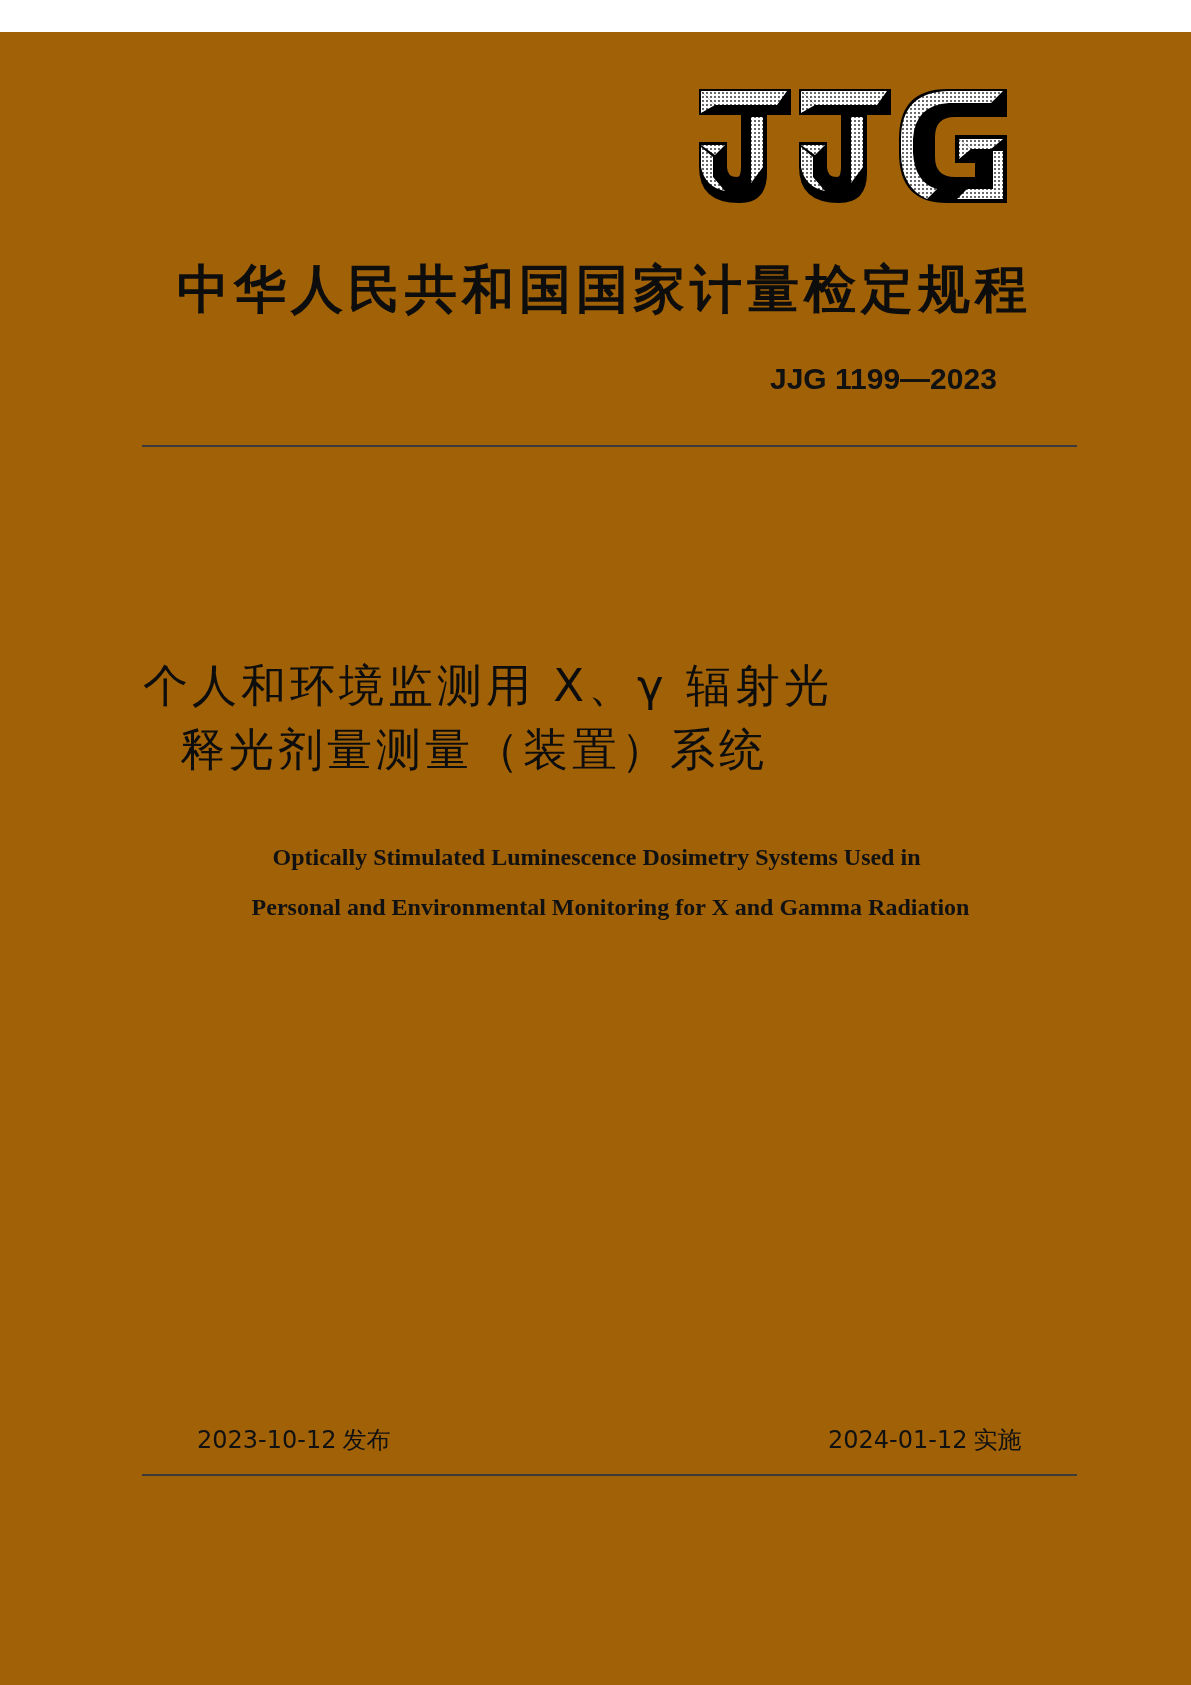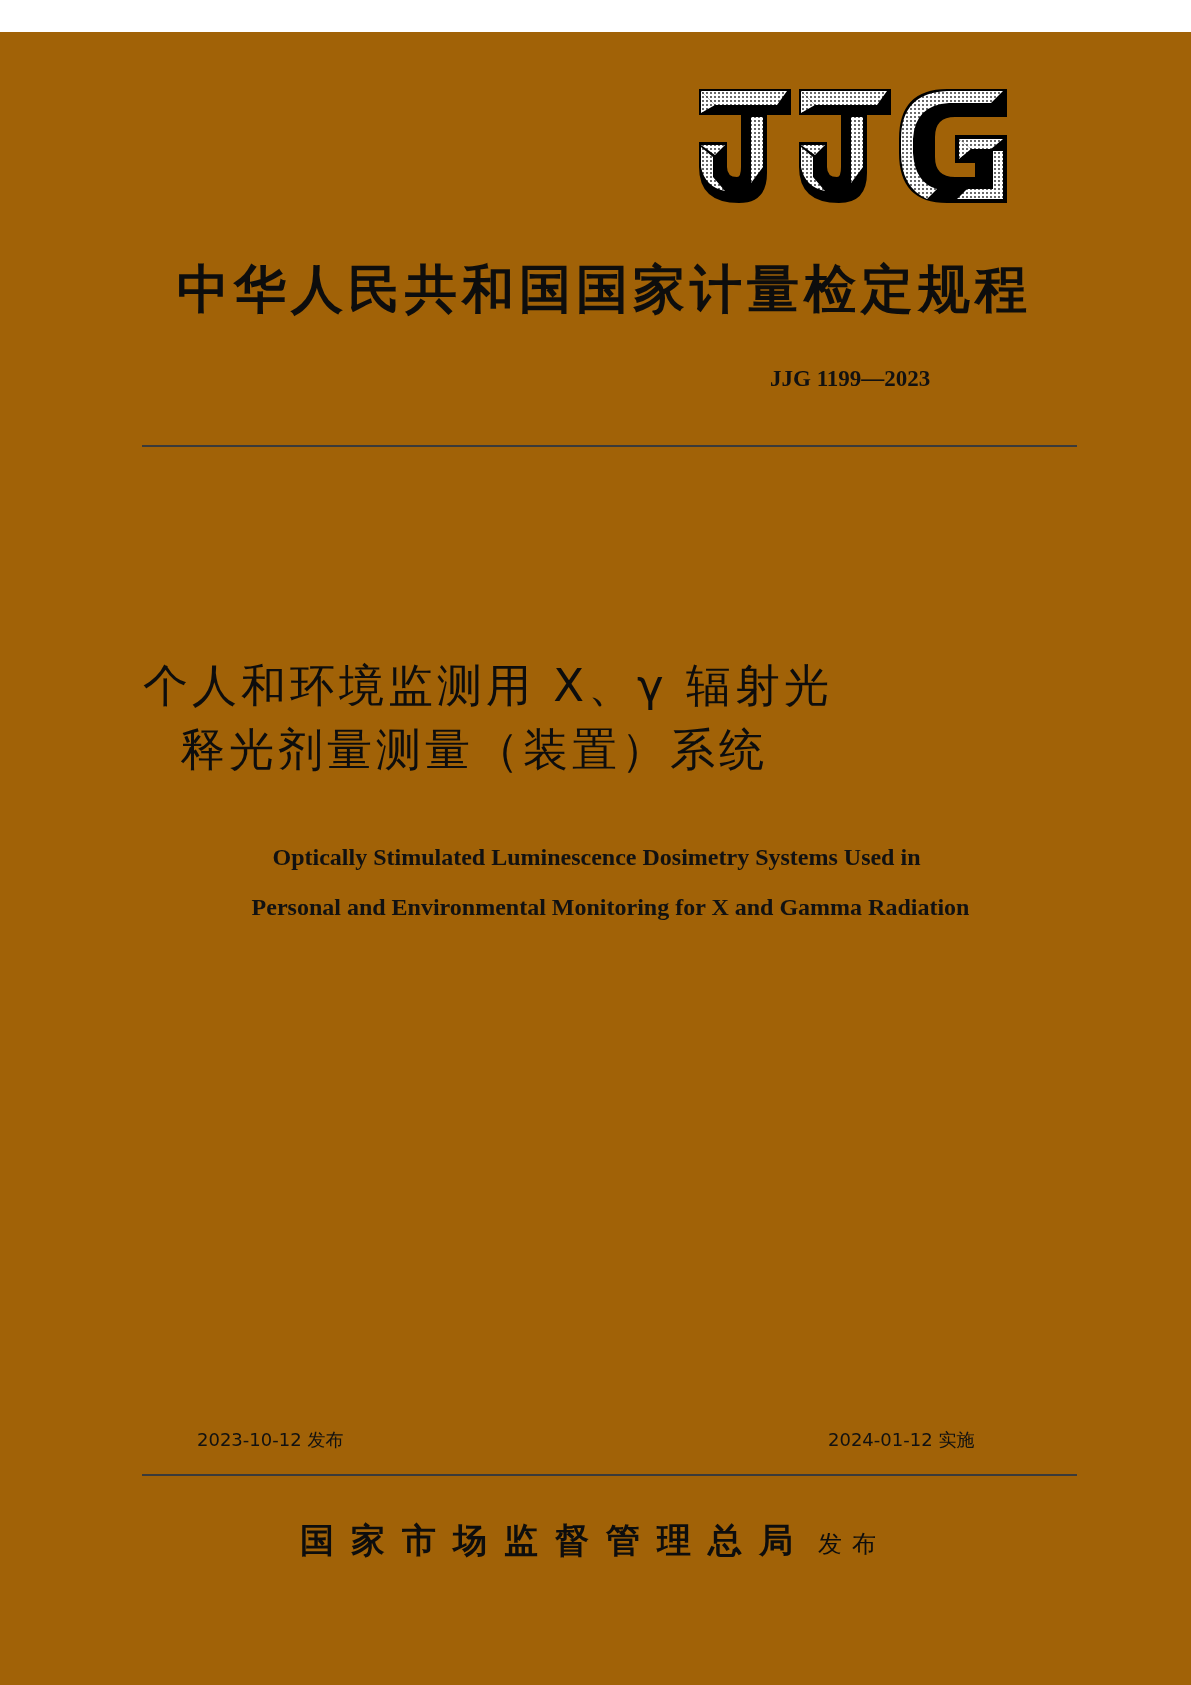--- a/index.html
+++ b/index.html
@@ -44,23 +44,23 @@
     letter-spacing: 5px;
     line-height: 70px;
     padding-left: 18px;
     box-sizing: border-box;
     color: #0d0d0d;
   }
   .doc-number {
     position: absolute;
     left: 770px;
     top: 333px;
-    font-family: Liberation Serif, serif;
-    font-weight: bold;
-    font-size: 23px;
+    font-family: Liberation Sans, sans-serif;
+    font-weight: bold;
+    font-size: 30px;
     line-height: 28px;
     color: #111111;
     white-space: nowrap;
   }
   .rule {
     position: absolute;
     left: 142px;
     width: 935px;
     height: 2px;
     background: #3a3a3a;
@@ -99,21 +99,21 @@
     color: #111111;
   }
   .en-title .line { display: block; }
   .en-title .line.l1 { padding-left: 2px; }
   .en-title .line.l2 { padding-left: 30px; }
 
   .date {
     position: absolute;
     top: 1393px;
     font-family: "DejaVu Sans", "Liberation Sans", sans-serif;
-    font-size: 18px;
+    font-size: 24px;
     line-height: 30px;
     color: #111111;
     white-space: nowrap;
   }
   .date.issue { left: 197px; }
   .date.effective { left: 828px; }
   .date .suffix { margin-left: 6px; }
 
   .publisher {
     position: absolute;
@@ -195,17 +195,14 @@
 
   <div class="date issue">
     <span>2023-10-12</span><span class="suffix">发布</span>
   </div>
   <div class="date effective">
     <span>2024-01-12</span><span class="suffix">实施</span>
   </div>
 
   <div class="rule bottom"></div>
 
-  <div class="publisher">
-    <span class="org">国家市场监督管理总局</span><span class="action">发布</span>
-  </div>
 
 </div>
 
 </body></html>

